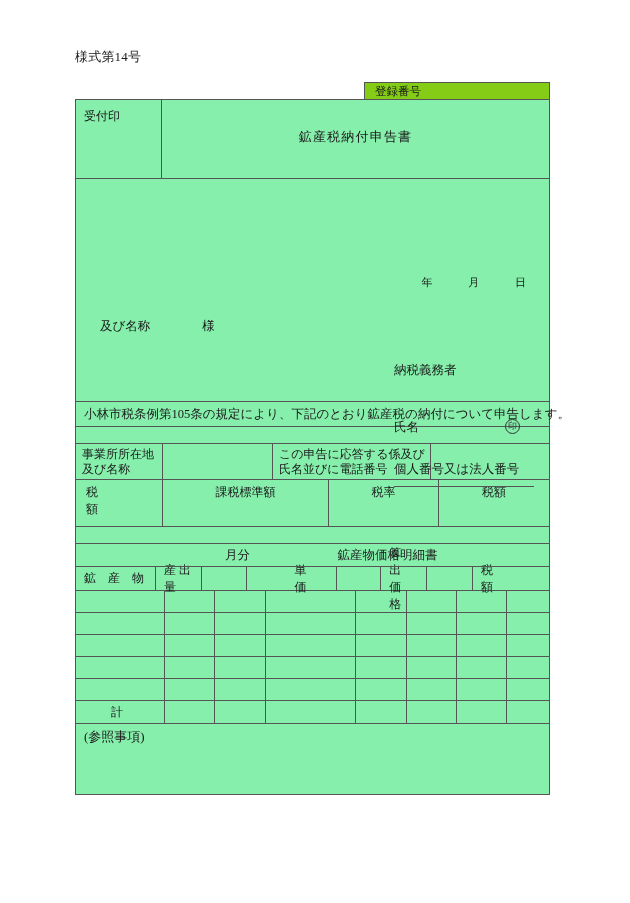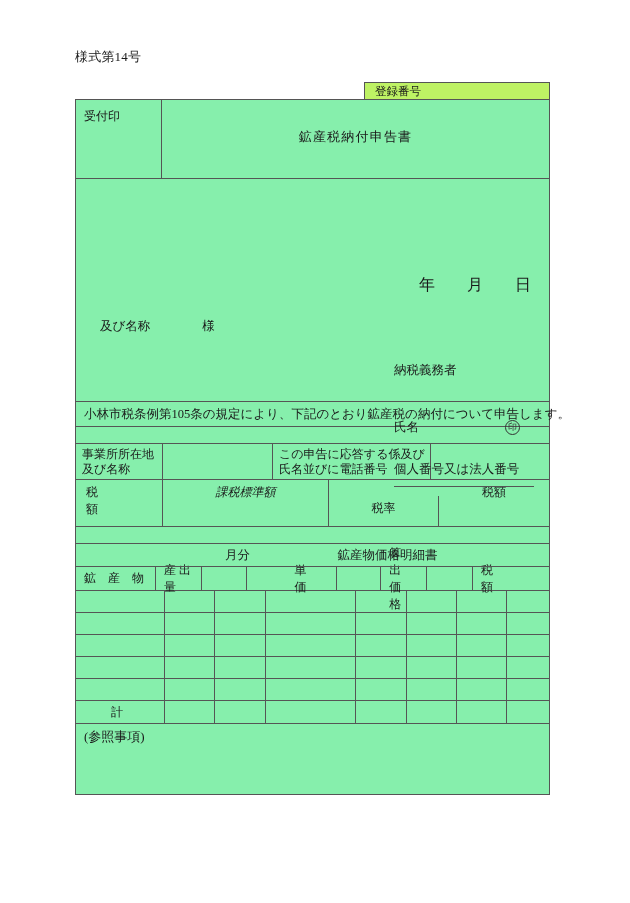--- a/index.html
+++ b/index.html
@@ -36,21 +36,21 @@
 
   
   .reg-box {
     position: absolute;
     left: 364px;
     top: 82px;
     width: 186px;
     height: 18px;
     border: 1px solid #555;
     box-sizing: border-box;
-    background: #bef264;
+    background: #84cc16;
     font-size: 11.5px;
     line-height: 17px;
     padding-left: 10px;
     z-index: 3;
   }
 
   
   .frame {
     position: absolute;
     left: 75px;
@@ -90,21 +90,21 @@
   .band-declarant {
     height: 223px;
     position: relative;
     box-sizing: border-box;
   }
   .date-line {
     position: absolute;
     left: 0; right: 0;
     top: 96px;
     text-align: right;
-    font-size: 16px;
+    font-size: 11px;
     padding-right: 22px;
   }
   .date-line span { display: inline-block; }
   .d-y { width: 44px; text-align: left; }
   .d-m { width: 44px; text-align: left; }
   .d-d { width: 12px; text-align: left; }
   .date-line { top: 0; }
   .dateline-pos {
     position: absolute;
     top: 96px;
@@ -122,21 +122,20 @@
   .payer-block {
     position: absolute;
     left: 318px;
     top: 183px;
     width: 150px;
     font-size: 12.5px;
   }
   .payer-label { margin-bottom: 40px; }
   .name-row {
     display: flex;
-    align-items: center;
     justify-content: space-between;
     width: 126px;
     margin-bottom: 25px;
   }
   .seal {
     display: inline-block;
     width: 13px;
     height: 13px;
     border: 1px solid #333;
     border-radius: 50%;
@@ -207,22 +206,22 @@
     font-size: 12px;
   }
   .zei-head {
     box-sizing: border-box;
     display: flex;
     align-items: flex-start;
     justify-content: center;
     padding-top: 4px;
     font-size: 12px;
   }
-  .w-base { width: 166px; font-style: italic; }
-  .w-rate { width: 110px; margin-top: 16px; }
+  .w-base { width: 166px; }
+  .w-rate { width: 110px; }
   .w-amt  { flex: 1; }
 
   
   .r-month {
     height: 23px;
     display: flex;
     align-items: center;
     box-sizing: border-box;
     font-size: 12.5px;
     position: relative;

